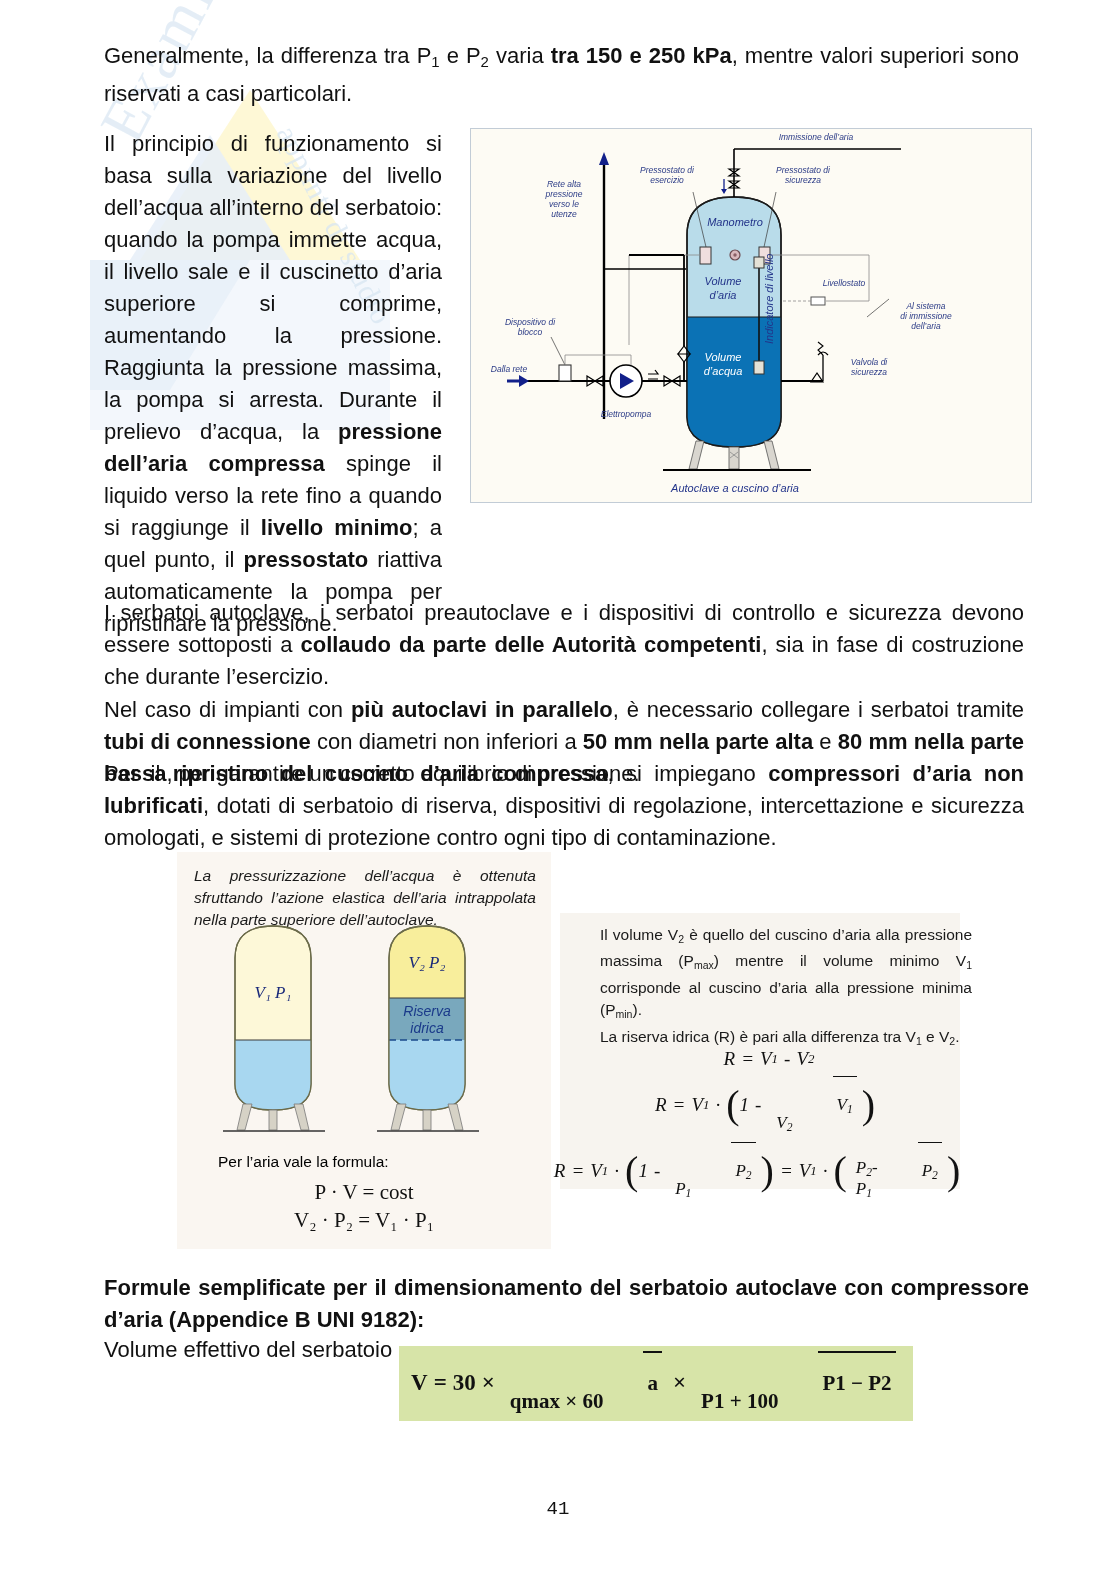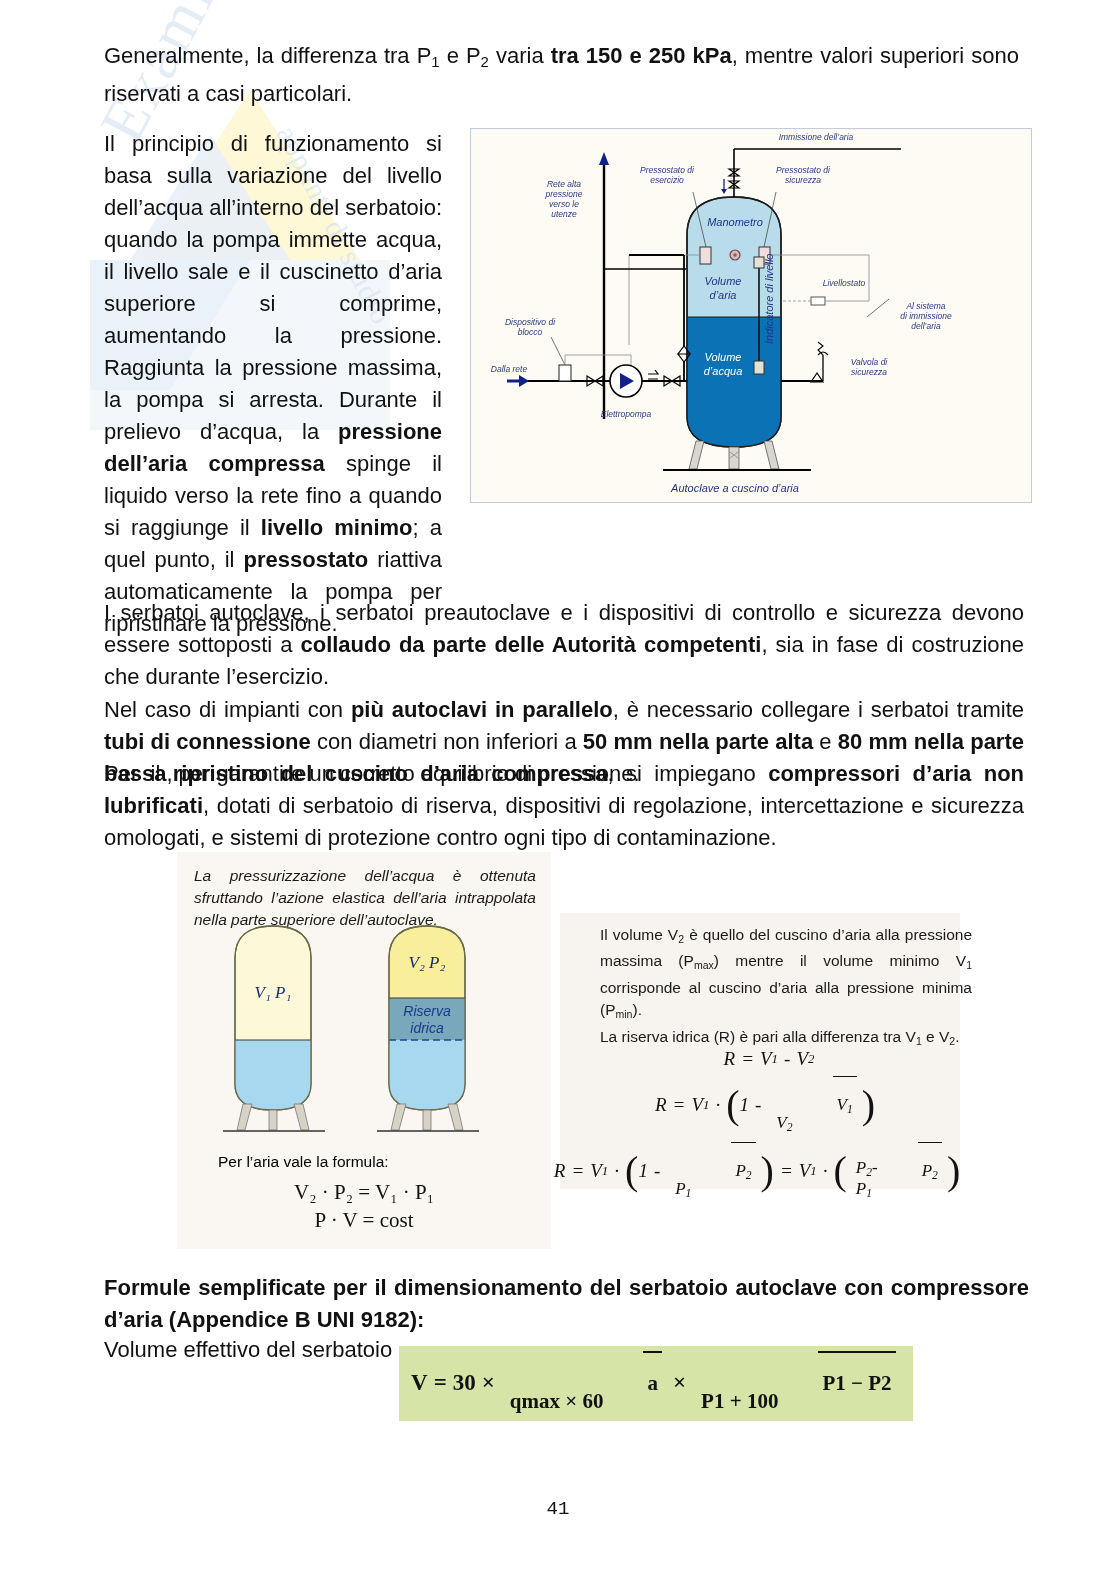--- a/index.html
+++ b/index.html
@@ -303,22 +303,22 @@
           <rect x="246" y="196" width="8" height="20" fill="#d6d2c6" stroke="#777" stroke-width="0.8"></rect>
           <line x1="200" y1="217" x2="302" y2="217" stroke="#333" stroke-width="1.5"></line>
           <text class="tl" x="250" y="54" text-anchor="middle">V₂ P₂</text>
           <text class="tr" x="250" y="102" text-anchor="middle">Riserva</text>
           <text class="tr" x="250" y="119" text-anchor="middle">idrica</text>
         </g>
       </svg>
 
       <div class="frm-lbl">Per l’aria vale la formula:</div>
       <div class="frm">
+        <div>P · V = cost</div>
         <div>V₂ · P₂ = V₁ · P₁</div>
-        <div>P · V = cost</div>
       </div>
     </div>
 
     <div class="fig3">
       <div class="txt">
         <span>Il volume V</span><sub>2</sub><span> è quello del cuscino d’aria alla pressione massima (P</span><sub>max</sub><span>) mentre il volume minimo V</span><sub>1</sub><span> corrisponde al cuscino d’aria alla pressione minima (P</span><sub>min</sub><span>).</span><br>
         <span>La riserva idrica (R) è pari alla differenza tra V</span><sub>1</sub><span> e V</span><sub>2</sub><span>.</span>
       </div>
 
       <div class="eqs">

